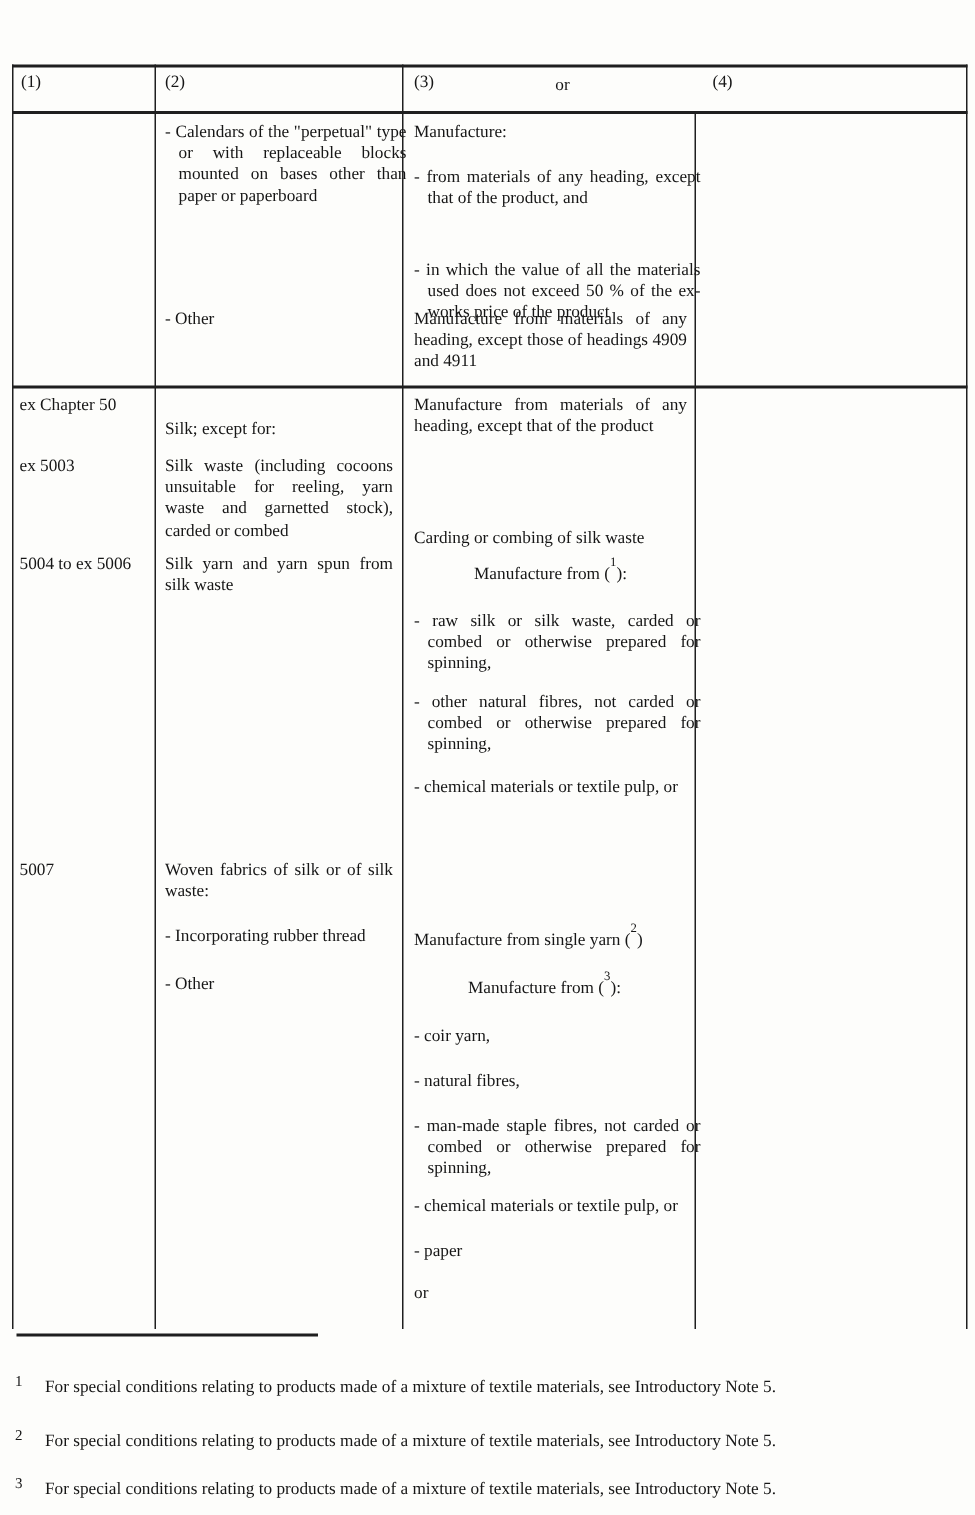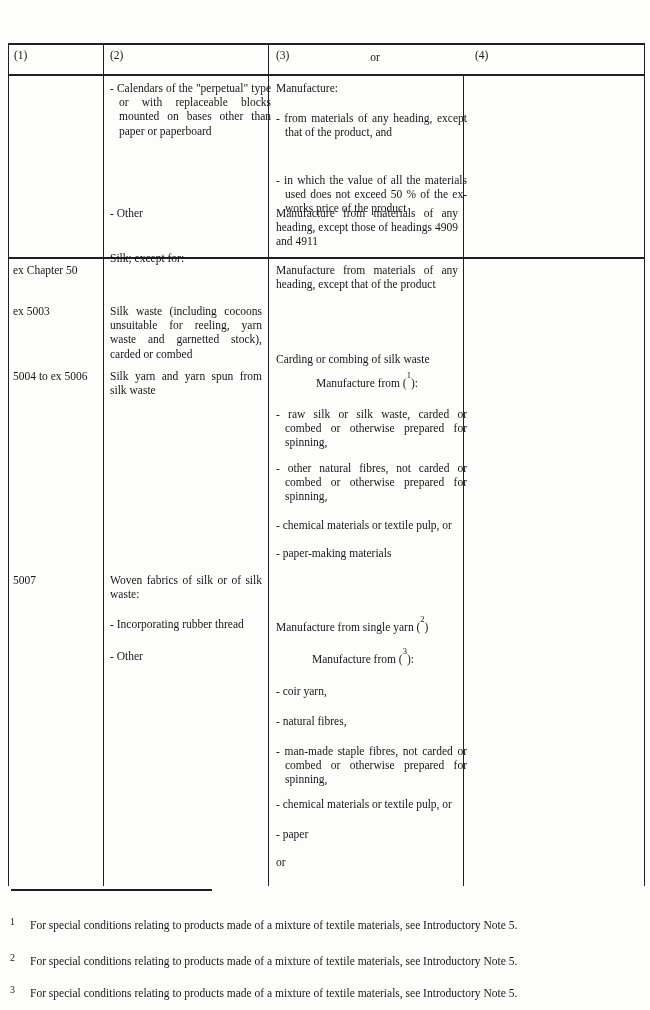--- a/index.html
+++ b/index.html
@@ -56,34 +56,33 @@
   <div class="t hdr" style="left:475px; top:48px;">(4)</div>
 
   <div class="t just hang" style="left:110px; top:81px;  width:152px;">- Calendars of the "perpetual" type or with replaceable blocks mounted on bases other than paper or paperboard</div>
   <div class="t" style="left:276px; top:81px;">Manufacture:</div>
   <div class="t just hang" style="left:276px; top:111px; width:182px;">- from materials of any heading, except that of the product, and</div>
   <div class="t just hang" style="left:276px; top:153px; width:182px;margin-top:20px;">- in which the value of all the materials used does not exceed 50 % of the ex-works price of the product</div>
   <div class="t" style="left:110px; top:206px;">- Other</div>
   <div class="t just" style="left:276px; top:206px; width:182px;">Manufacture from materials of any heading, except those of headings 4909 and 4911</div>
 
   <div class="t" style="left:13px;  top:263px; width:86px;">ex Chapter 50</div>
-  <div class="t" style="left:110px; top:251px; width:152px;">Silk; except for:</div>
+  <div class="t" style="left:110px; top:279px; width:152px;">Silk; except for:</div>
   <div class="t just" style="left:276px; top:263px; width:182px;">Manufacture from materials of any heading, except that of the product</div>
 
   <div class="t" style="left:13px;  top:304px; width:86px;">ex 5003</div>
   <div class="t just" style="left:110px; top:304px; width:152px;">Silk waste (including cocoons unsuitable for reeling, yarn waste and garnetted stock), carded or combed</div>
   <div class="t" style="left:276px; top:304px; width:182px;margin-top:48px;">Carding or combing of silk waste</div>
 
   <div class="t" style="left:13px;  top:369px; width:88px;">5004 to ex 5006</div>
   <div class="t just" style="left:110px; top:369px; width:152px;">Silk yarn and yarn spun from silk waste</div>
   <div class="t" style="left:276px; top:376px; width:182px;text-align:center;"><span>Manufacture from (</span><sup class="s">1</sup><span>):</span></div>
   <div class="t just hang" style="left:276px; top:407px; width:182px;">- raw silk or silk waste, carded or combed or otherwise prepared for spinning,</div>
   <div class="t just hang" style="left:276px; top:461px; width:182px;">- other natural fibres, not carded or combed or otherwise prepared for spinning,</div>
   <div class="t just hang" style="left:276px; top:518px; width:182px;">- chemical materials or textile pulp, or</div>
-  <div class="t just hang" style="left:276px; top:546px; width:182px;">- paper-making materials</div>
 
   <div class="t" style="left:13px;  top:573px; width:86px;">5007</div>
   <div class="t just" style="left:110px; top:573px; width:152px;">Woven fabrics of silk or of silk waste:</div>
 
   <div class="t" style="left:110px; top:617px; width:152px;">- Incorporating rubber thread</div>
   <div class="t" style="left:276px; top:620px; width:182px;"><span>Manufacture from single yarn (</span><sup class="s">2</sup><span>)</span></div>
 
   <div class="t" style="left:110px; top:649px; width:152px;">- Other</div>
   <div class="t" style="left:276px; top:652px; width:182px;margin-left:36px;"><span>Manufacture from (</span><sup class="s">3</sup><span>):</span></div>
 

